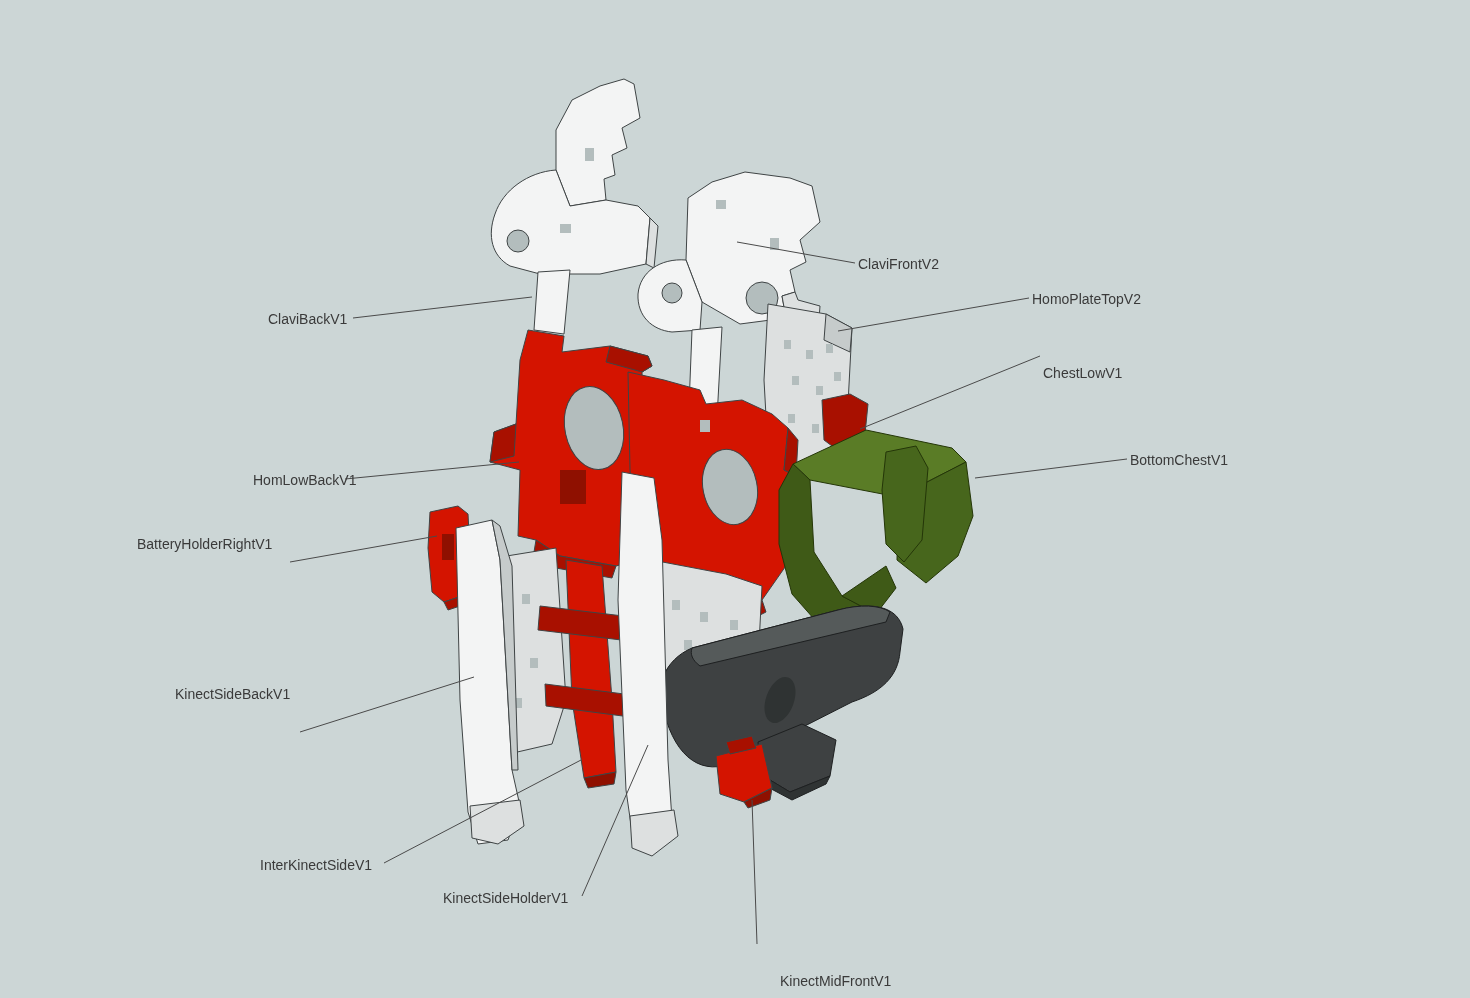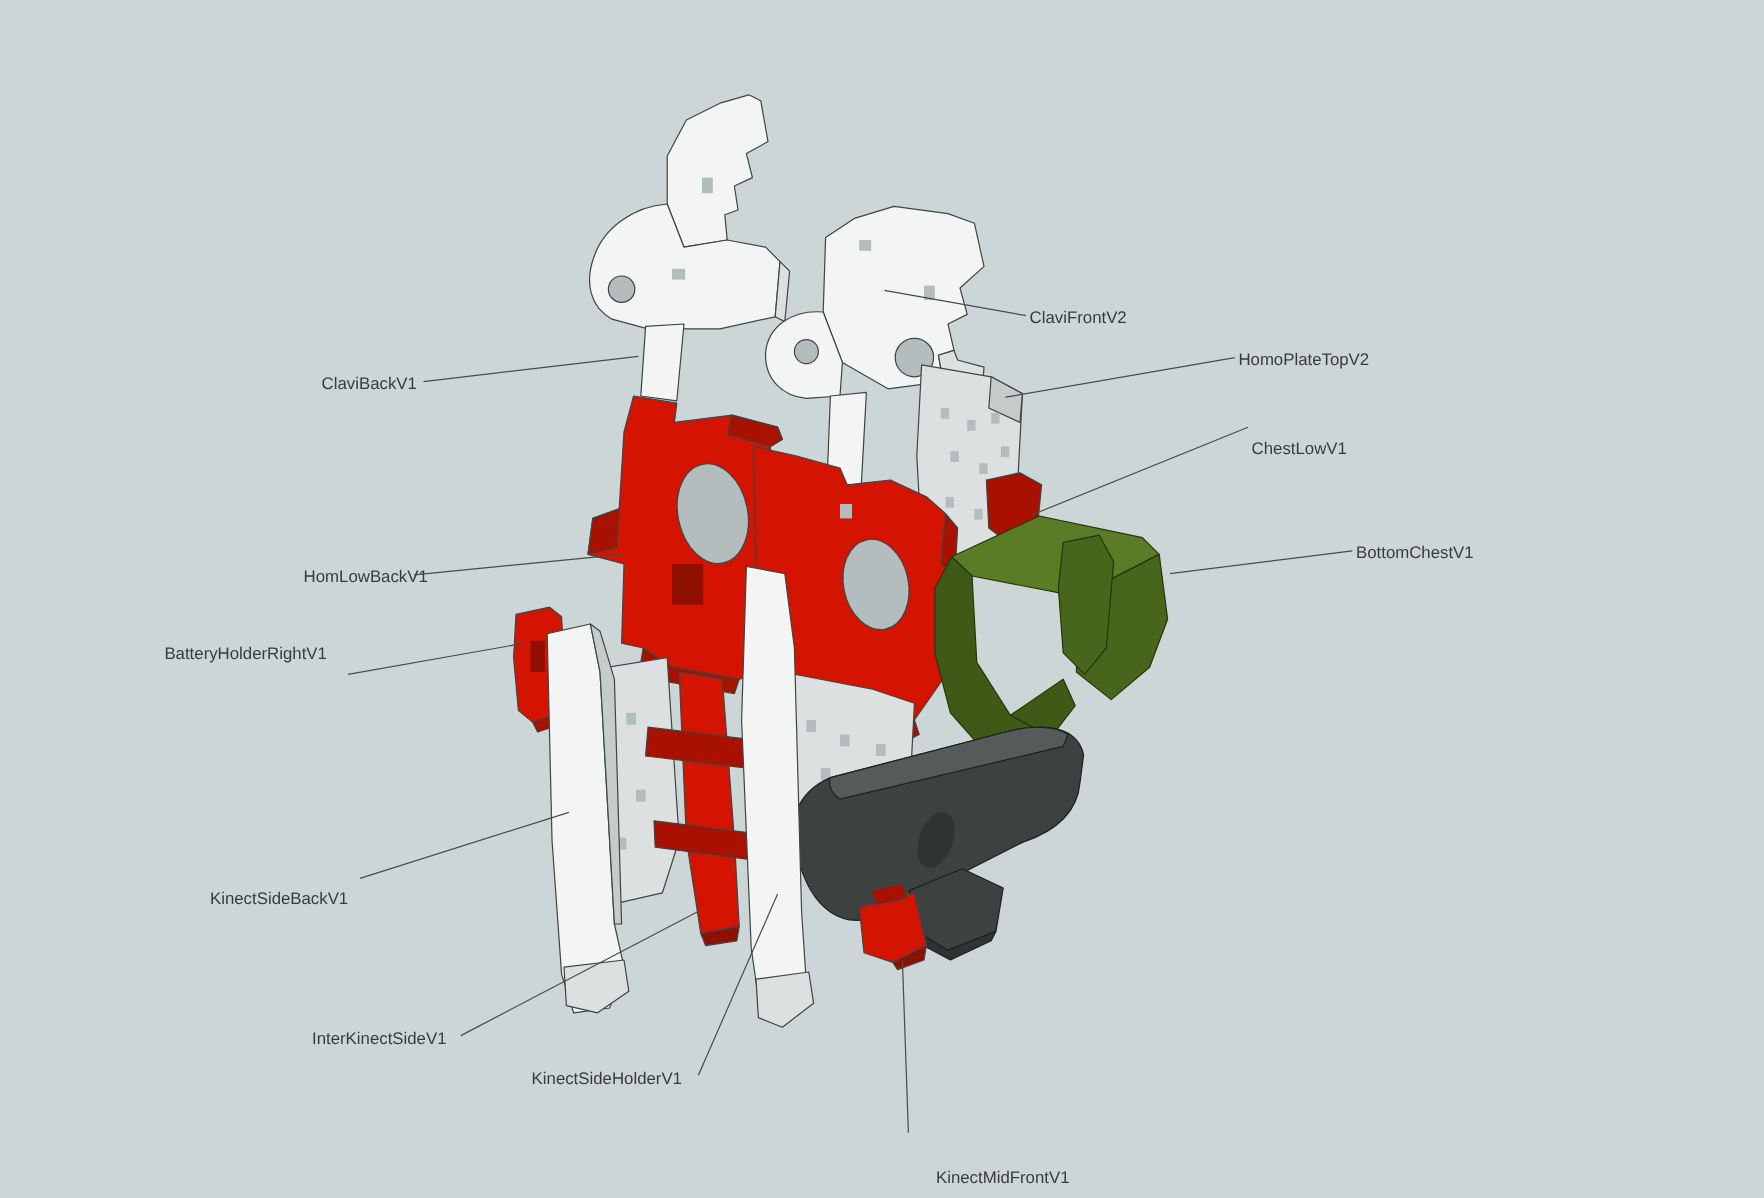--- a/index.html
+++ b/index.html
@@ -175,18 +175,18 @@
   </g>
 </svg>
 
   <div class="label" style="left:268px;top:311px;">ClaviBackV1</div>
   <div class="label" style="left:858px;top:256px;">ClaviFrontV2</div>
   <div class="label" style="left:1032px;top:291px;">HomoPlateTopV2</div>
   <div class="label" style="left:1043px;top:349px;margin-top:16px;">ChestLowV1</div>
   <div class="label" style="left:1130px;top:452px;">BottomChestV1</div>
   <div class="label" style="left:240px;top:472px;margin-left:13px;">HomLowBackV1</div>
   <div class="label" style="left:137px;top:536px;">BatteryHolderRightV1</div>
-  <div class="label" style="left:175px;top:740px;">KinectSideBackV1</div>
+  <div class="label" style="left:175px;top:686px;">KinectSideBackV1</div>
   <div class="label" style="left:260px;top:857px;">InterKinectSideV1</div>
   <div class="label" style="left:443px;top:890px;">KinectSideHolderV1</div>
   <div class="label" style="left:780px;top:973px;">KinectMidFrontV1</div>
 
 </div>
 
 </body></html>

